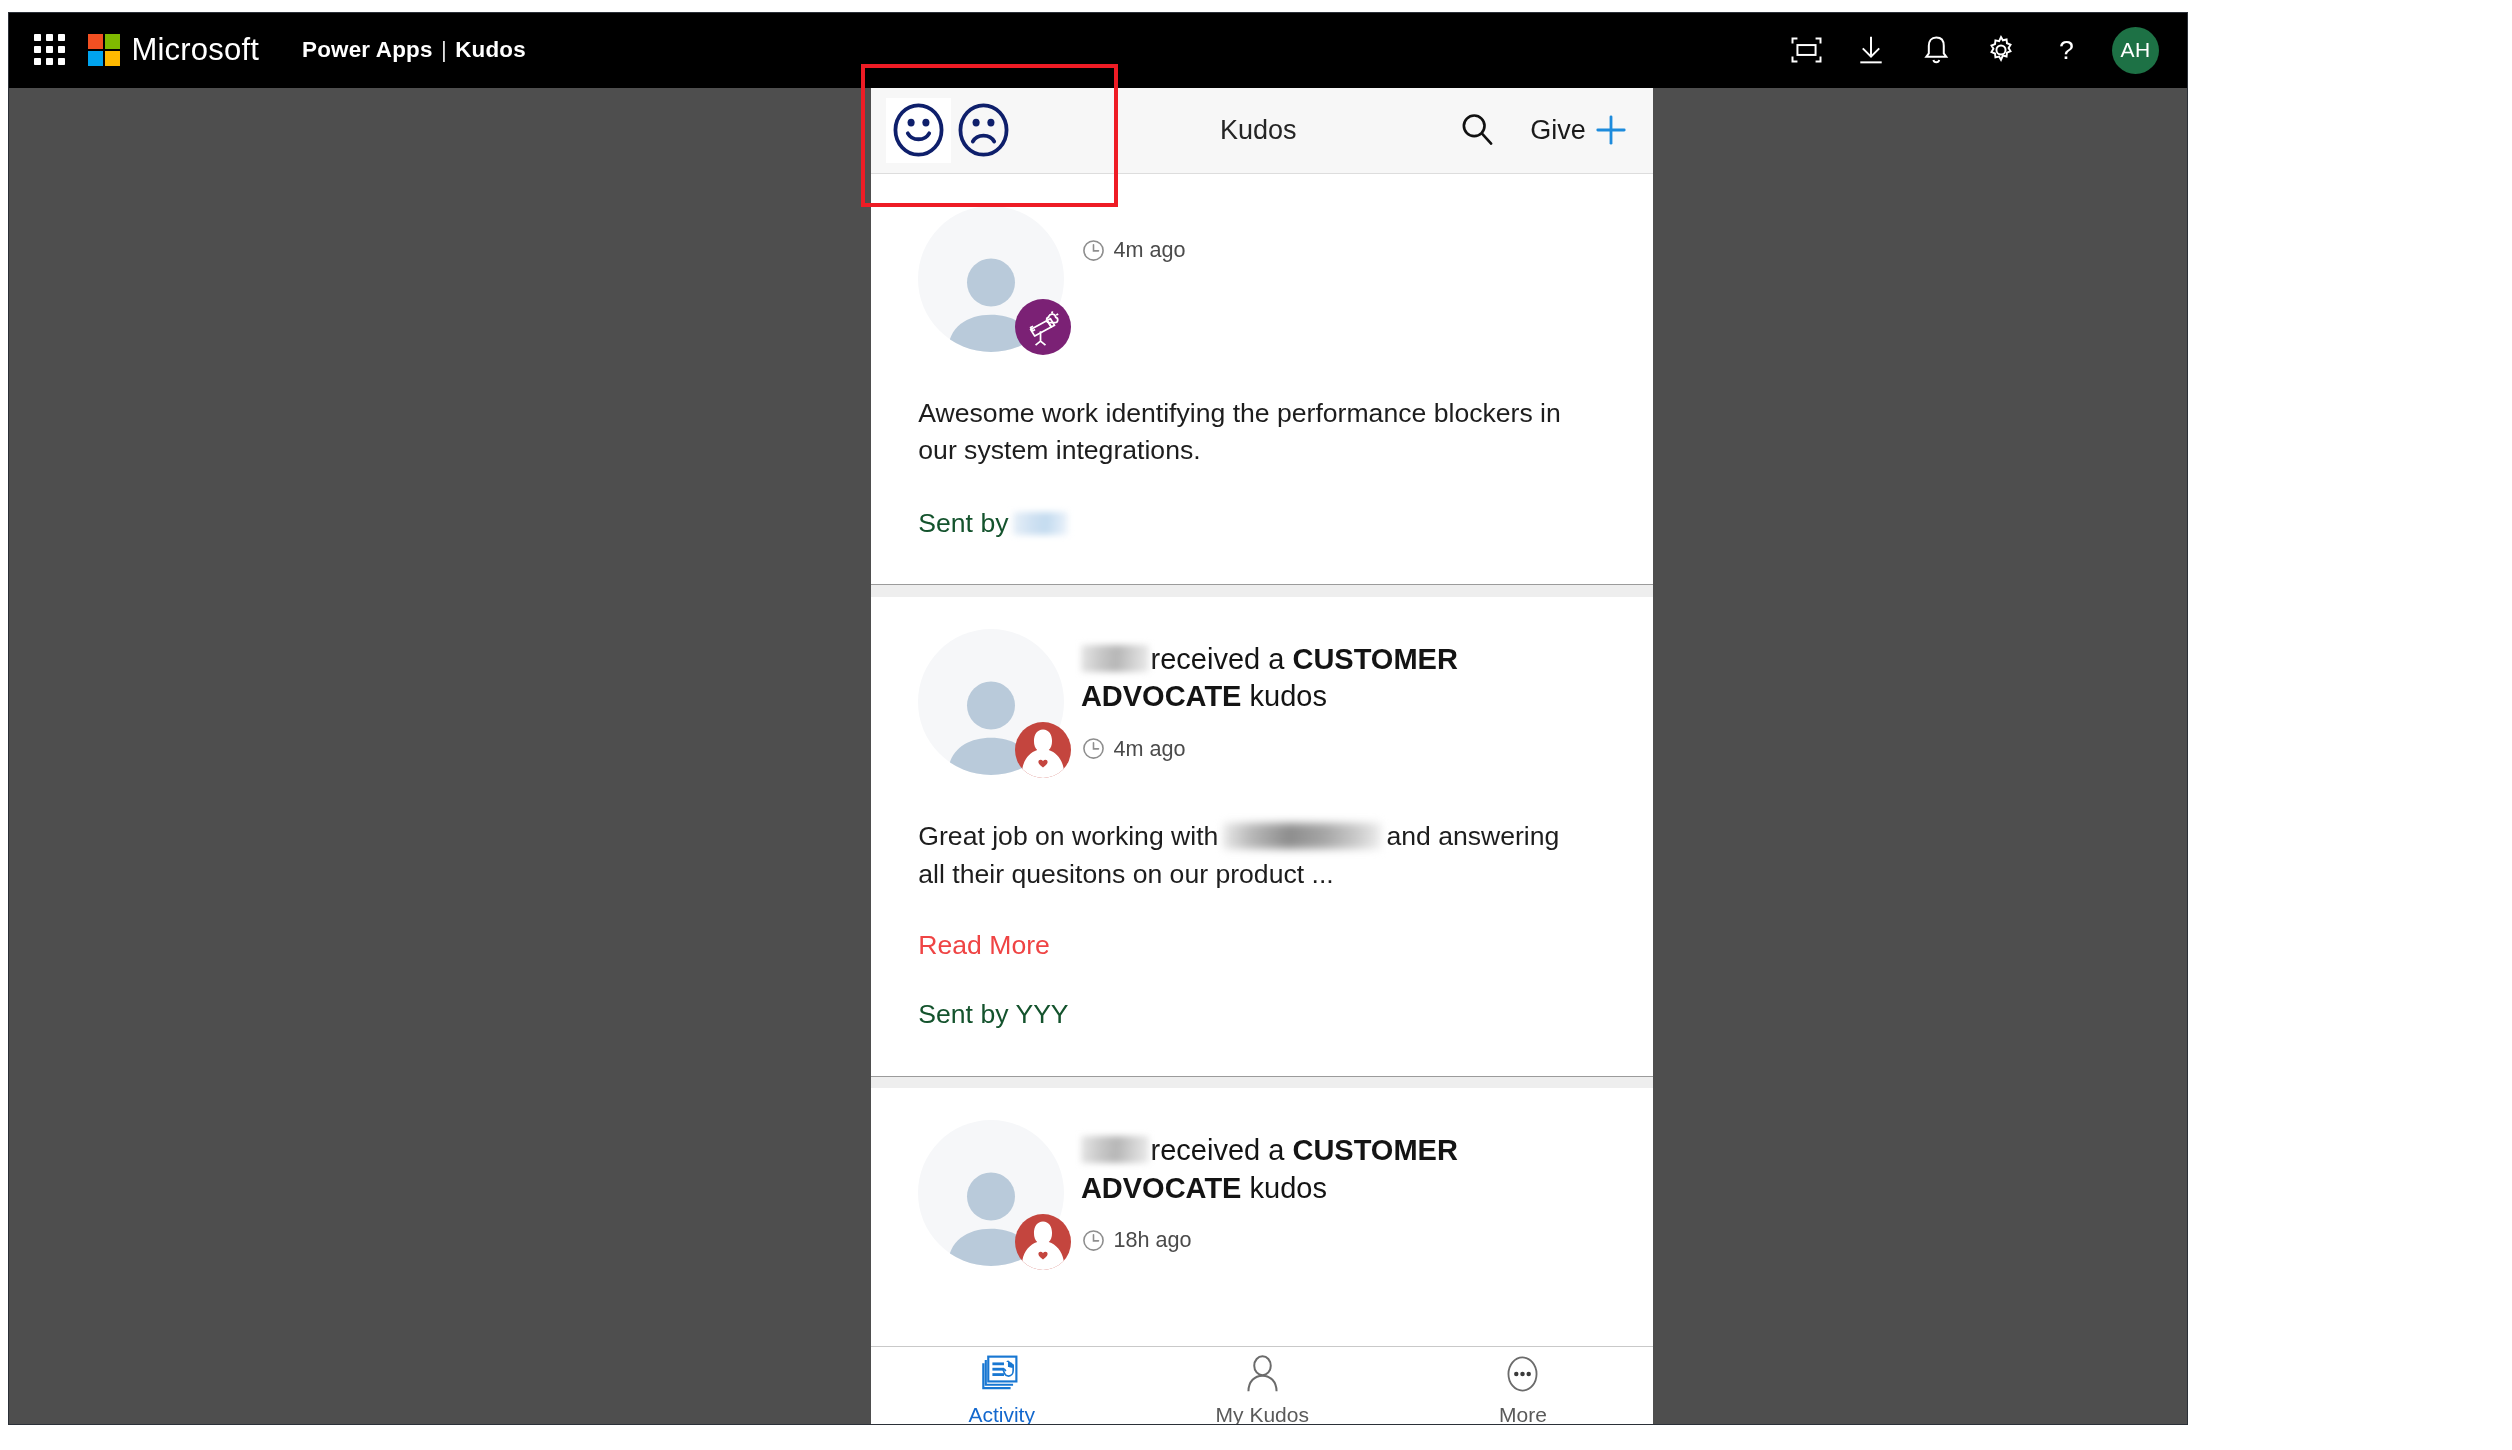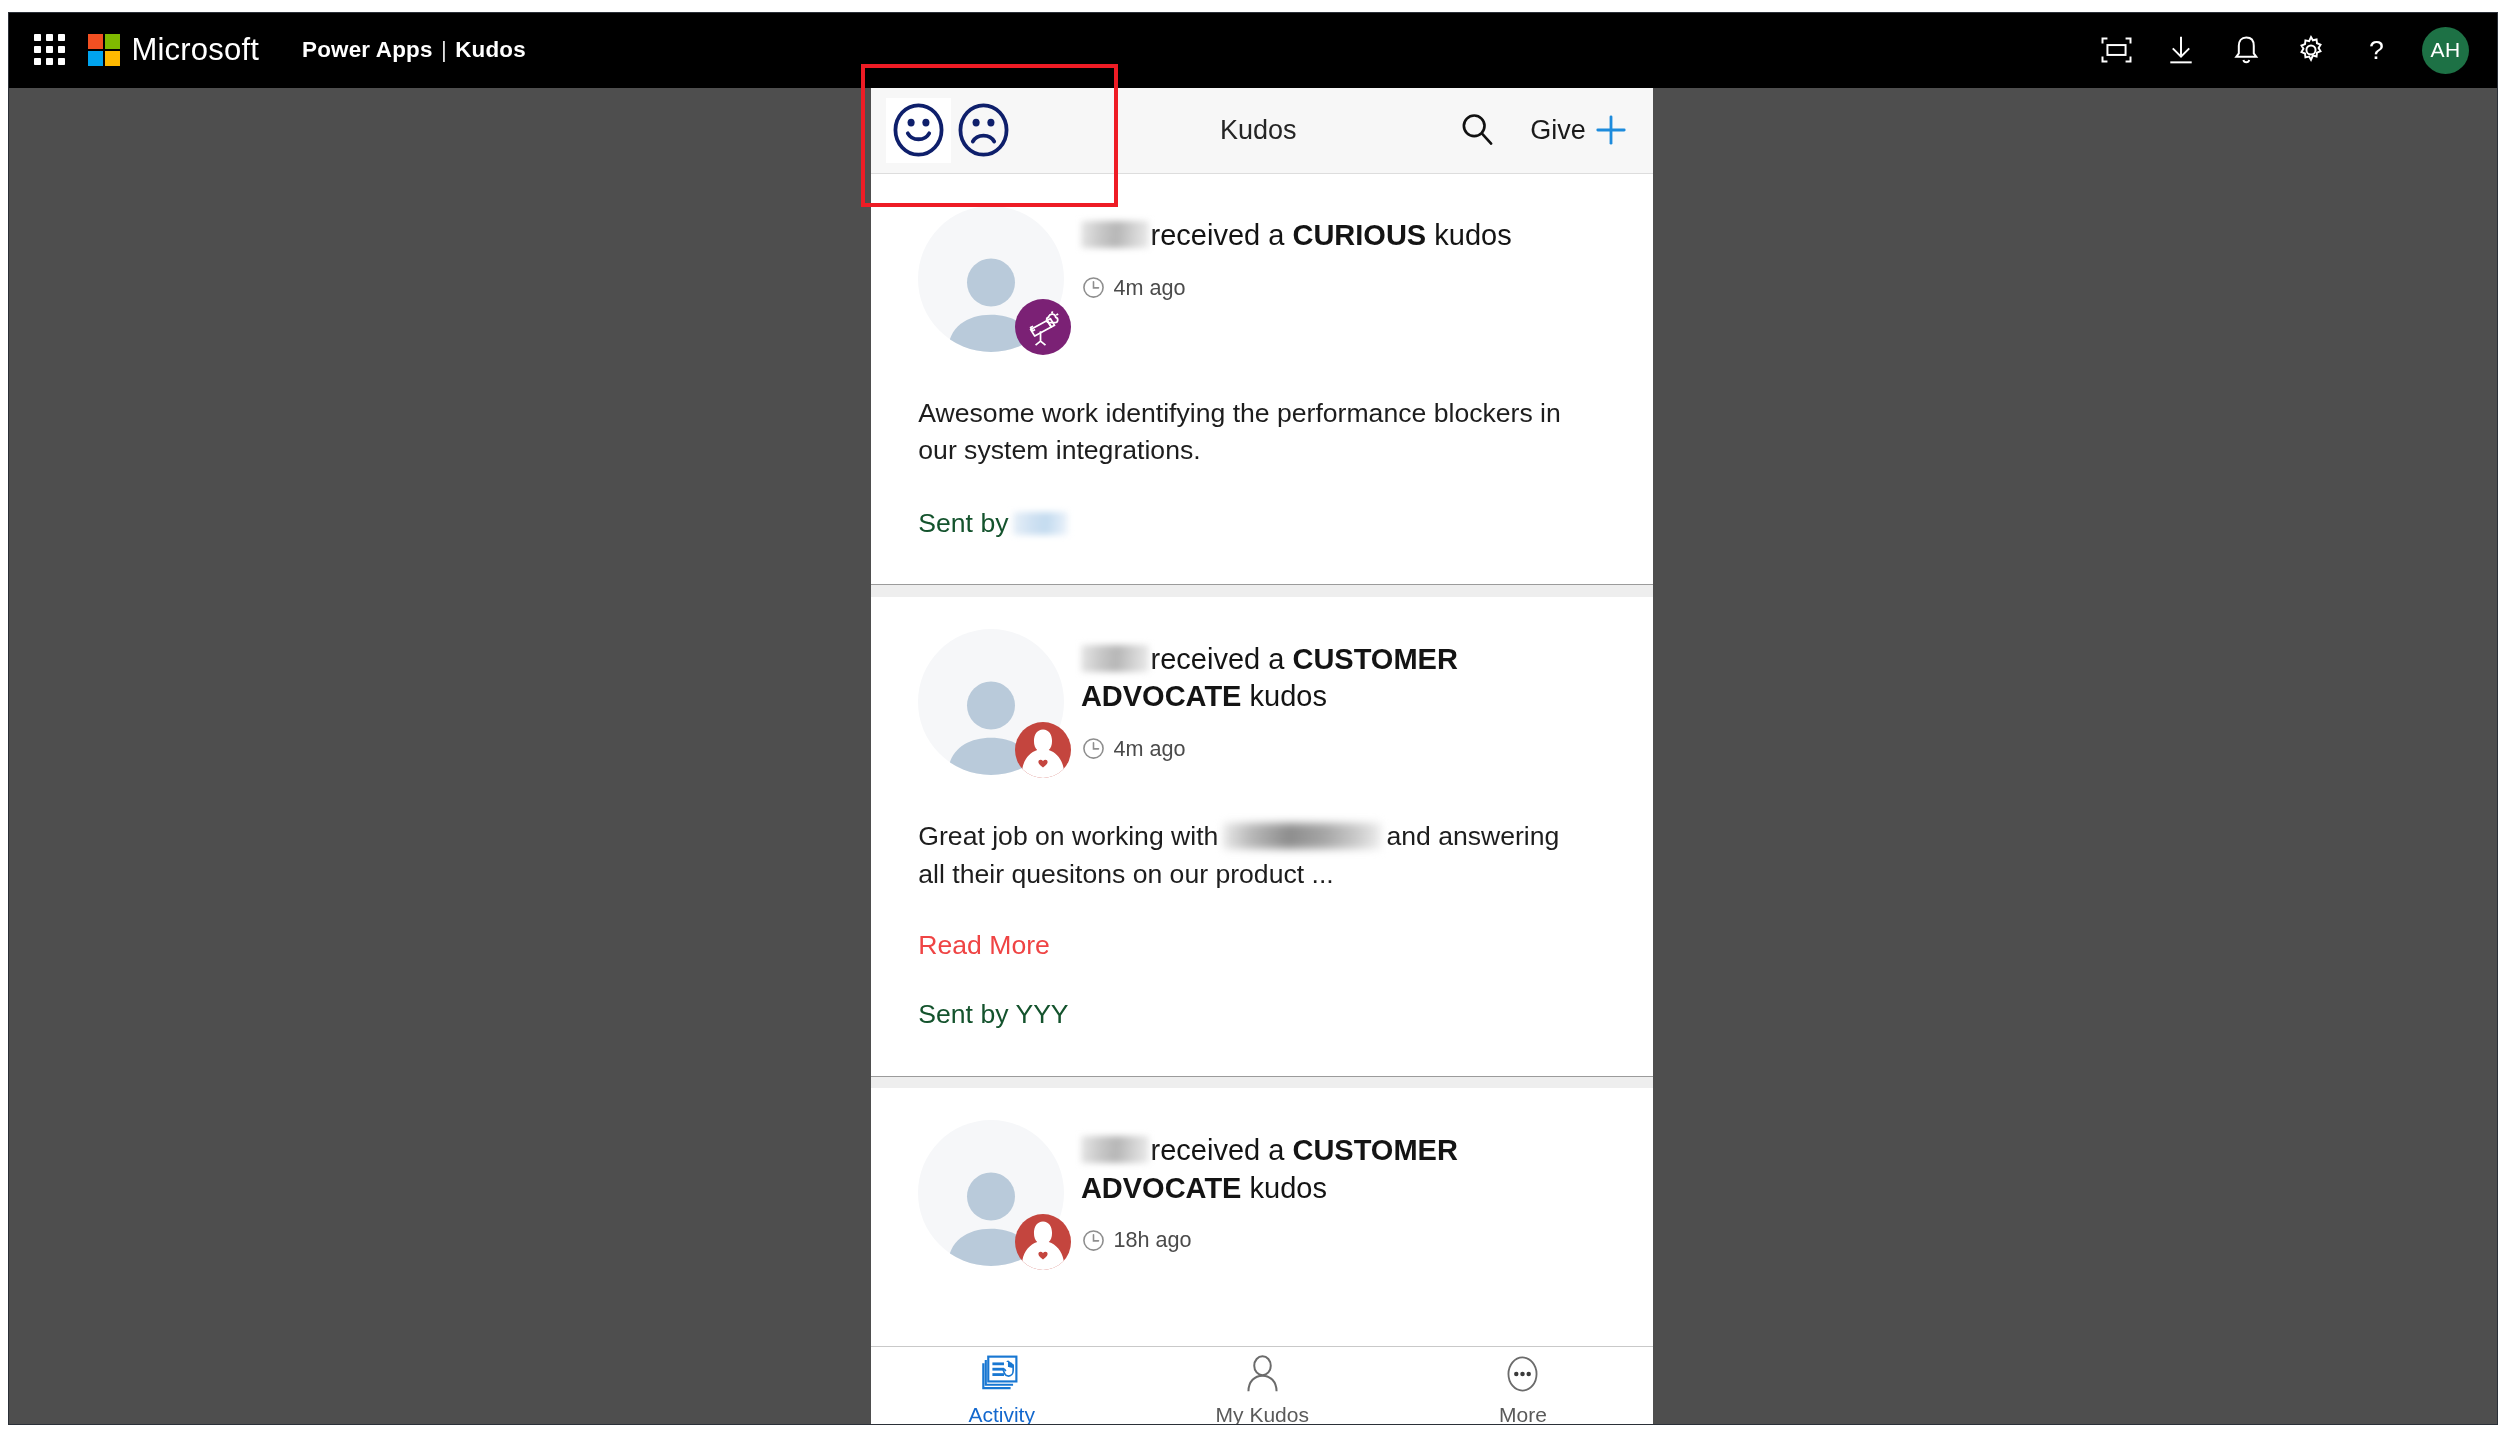--- a/index.html
+++ b/index.html
@@ -17,21 +17,21 @@
     position: relative;
     width: 2512px;
     height: 1451px;
     background: #ffffff;
     box-sizing: border-box;
   }
   #frame {
     position: absolute;
     left: 8.3px;
     top: 11.6px;
-    width: 2490px;
+    width: 2180px;
     height: 1413px;
     border: 1.7px solid #2b3038;
     background: #4e4e4e;
     box-sizing: border-box;
     overflow: hidden;
   }
 
   
   #msbar {
     position: absolute;
@@ -480,24 +480,20 @@
                     <path d="M28 15l4-2 5 8-4 2z"></path>
                     <path d="M11 22l-3 1.7 2.4 4 3-1.7"></path>
                     <path d="M20 28v12M20 40l-6 5M20 40l6 5"></path>
                     <path d="M30 10a4.4 4.4 0 018.4 1.4 3.2 3.2 0 01-.9 6.3h-6.8a3.4 3.4 0 01-.7-6.7z"></path>
                     <path d="M33.5 6.5l1.2-2.5M39 8.6l2.4-1.4"></path>
                   </g>
                 </svg>
               </div>
             </div>
             <div class="head-text">
-              <div class="kudos-line"><span class="blur-name"></span><span>received a</span>
-                <b>CURIOUS</b>
-                <span>kudos</span>
-              </div>
               <div class="time-row">
                 <svg width="25" height="25" viewBox="0 0 30 30">
                   <g fill="none" stroke="#8e8e8e" stroke-width="1.9">
                     <circle cx="15" cy="15" r="11.5"></circle>
                     <path d="M15 8v7.4h6" stroke-linecap="round"></path>
                   </g>
                 </svg>
                 <span class="t">4m ago</span>
               </div>
             </div>

